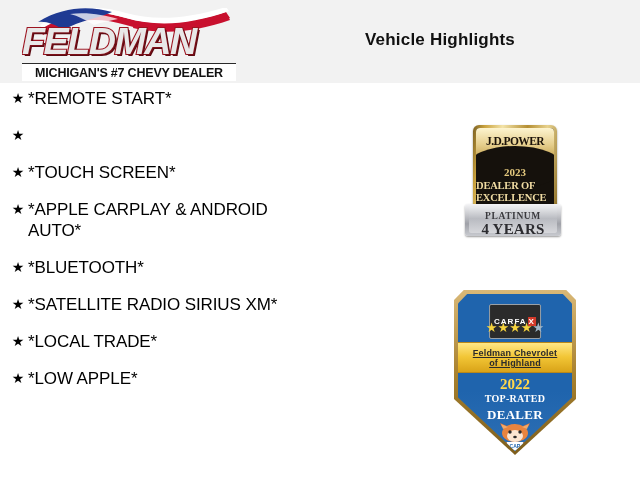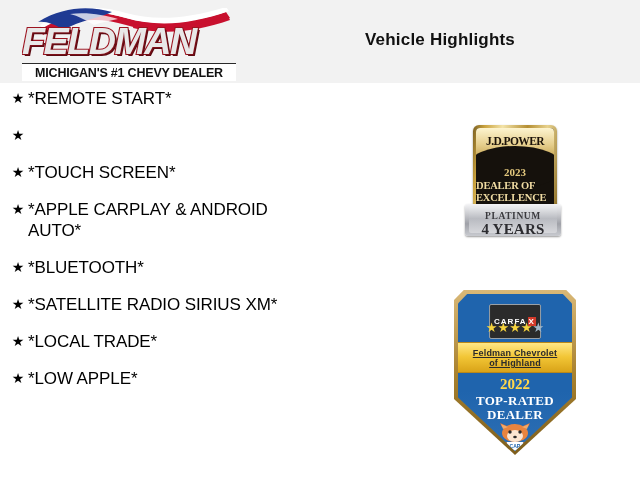--- a/index.html
+++ b/index.html
@@ -340,21 +340,21 @@
   }
   .cfx-top, .cfx-dealer {
     position: absolute;
     left: 0; width: 100%;
     text-align: center;
     font-family: "Liberation Serif", serif;
     font-weight: bold;
     color: #ffffff;
     letter-spacing: 0.3px;
   }
-  .cfx-top { top: 99px; font-size: 13px; }
+  .cfx-top { top: 99px; font-size: 10px; }
   .cfx-dealer { top: 113px; font-size: 13px; }
 
   .cfx-fox {
     position: absolute;
     left: 50%;
     top: 128px;
     transform: translateX(-50%);
     width: 42px;
     height: 34px;
   }
@@ -383,21 +383,21 @@
       <path d="M10,17 C40,-3 70,-3 96,5 C124,13 158,11 196,-1 L199,3 C160,17 126,19 96,10 C70,2 42,2 12,20 Z" fill="#ffffff"></path>
       <path d="M8,14 C34,-2 60,-2 82,4 C70,10 50,12 34,22 C24,16 16,13 8,14 Z" fill="#1f3a93"></path>
       <path d="M40,6 C58,4 74,7 88,11 C80,13 72,14 64,17 C56,12 48,8 40,6 Z" fill="#ffffff" opacity="0.75"></path>
       <path d="M104,16 C134,22 164,19 198,8 L200,12 C166,24 134,27 103,20 Z" fill="#c8102e"></path>
     </svg>
   </div>
   <div class="logo-word">
     <div class="logo-word-text">FELDMAN</div>
   </div>
   <div class="logo-tagline">
-    <span>MICHIGAN'S #1 CHEVY DEALER</span>
+    <span>MICHIGAN'S #7 CHEVY DEALER</span>
   </div>
 </div>
 
 <div class="header-title">Vehicle Highlights</div>
 
 <div class="features">
 
   <div class="feature-row">
     <div class="feature-star">★</div>
     <div class="feature-label">*REMOTE START*</div>

